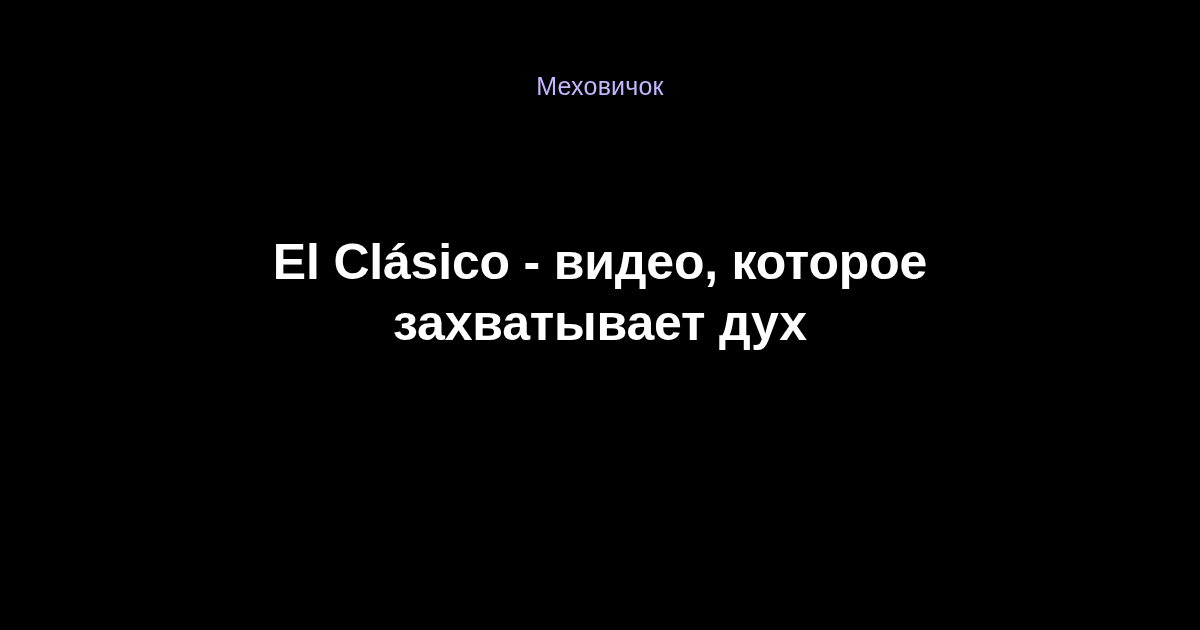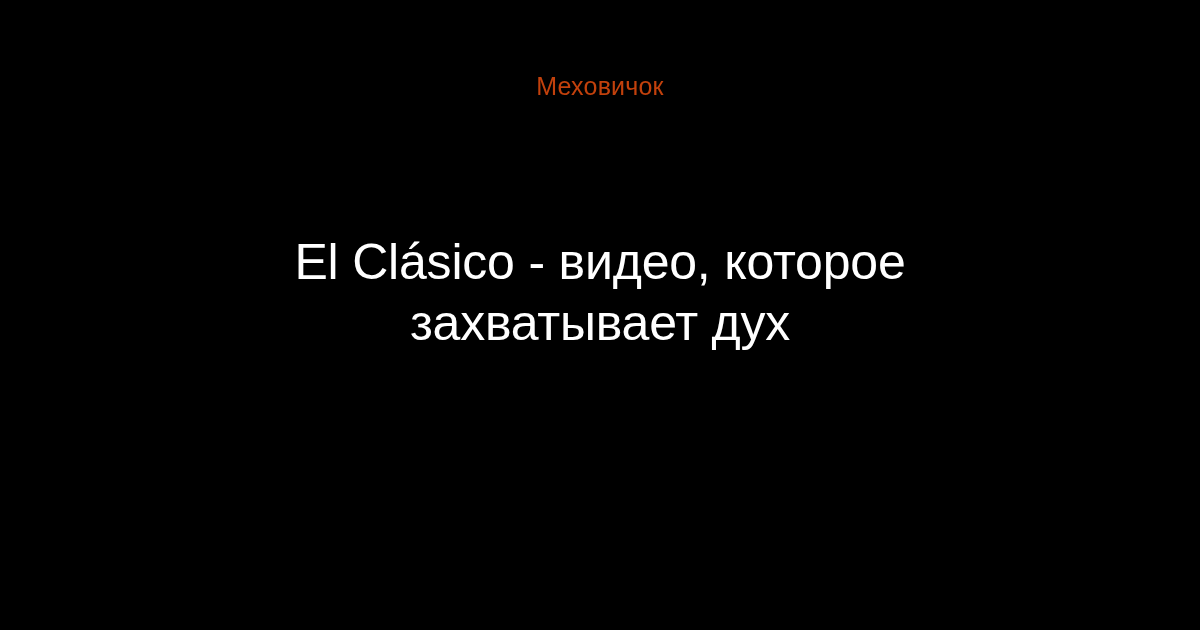--- a/index.html
+++ b/index.html
@@ -24,39 +24,39 @@
     flex-direction: column;
     align-items: center;
   }
 
   .site-name {
     margin-top: 71px;
     font-size: 25px;
     font-weight: 400;
     line-height: 1.2;
     letter-spacing: 0.2px;
-    color: #c2410c;
+    color: #c4b5fd;
     text-align: center;
     white-space: nowrap;
   }
 
   .title-wrap {
     position: absolute;
     left: 50%;
     top: 232px;
     transform: translateX(-50%);
     width: 760px;
     display: flex;
     justify-content: center;
   }
 
   .title {
     margin: 0;
     font-size: 50px;
-    font-weight: 400;
+    font-weight: 700;
     line-height: 1.22;
     letter-spacing: -0.2px;
     color: #ffffff;
     text-align: center;
     word-wrap: break-word;
   }
 </style>
 </head>
 <body>
 

